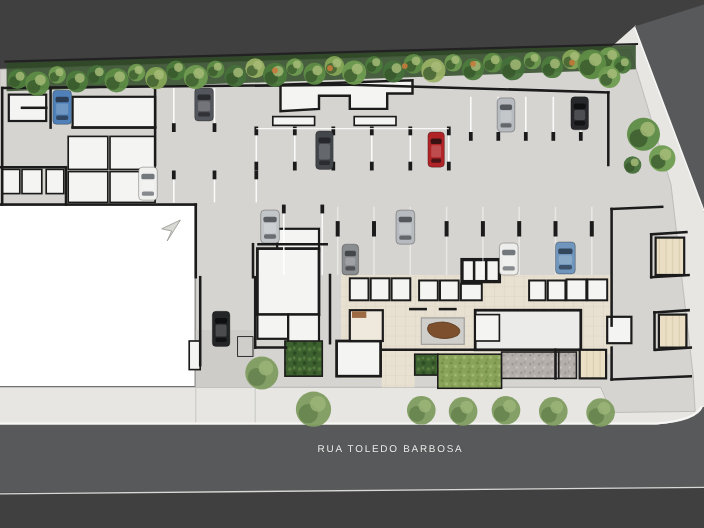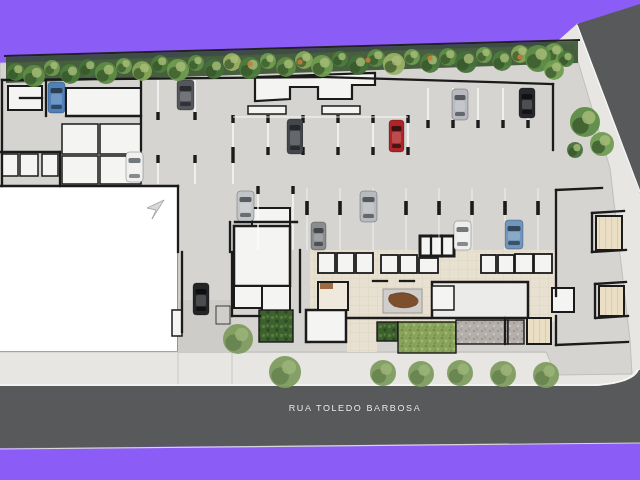--- a/index.html
+++ b/index.html
@@ -1,16 +1,16 @@
 <!DOCTYPE html>
 <html><head>
 <meta charset="utf-8">
 <style>
   html,body{margin:0;padding:0;background:#ffffff;}
-  .stage{position:relative;width:640px;height:480px;overflow:hidden;background:#8b5cf6;
+  .stage{position:relative;width:640px;height:480px;overflow:hidden;background:#404040;
          font-family:"Liberation Sans", sans-serif;}
   .stage svg{position:absolute;left:0;top:0;}
   .street-label{position:absolute;left:250px;top:403px;width:210px;text-align:center;
     font-size:9px;letter-spacing:1.6px;color:#eeeeec;font-family:"Liberation Sans",sans-serif;
     text-shadow:0 0 1px rgba(0,0,0,.25);user-select:none;}
 </style>
 </head>
 <body>
 
 <div class="stage">

